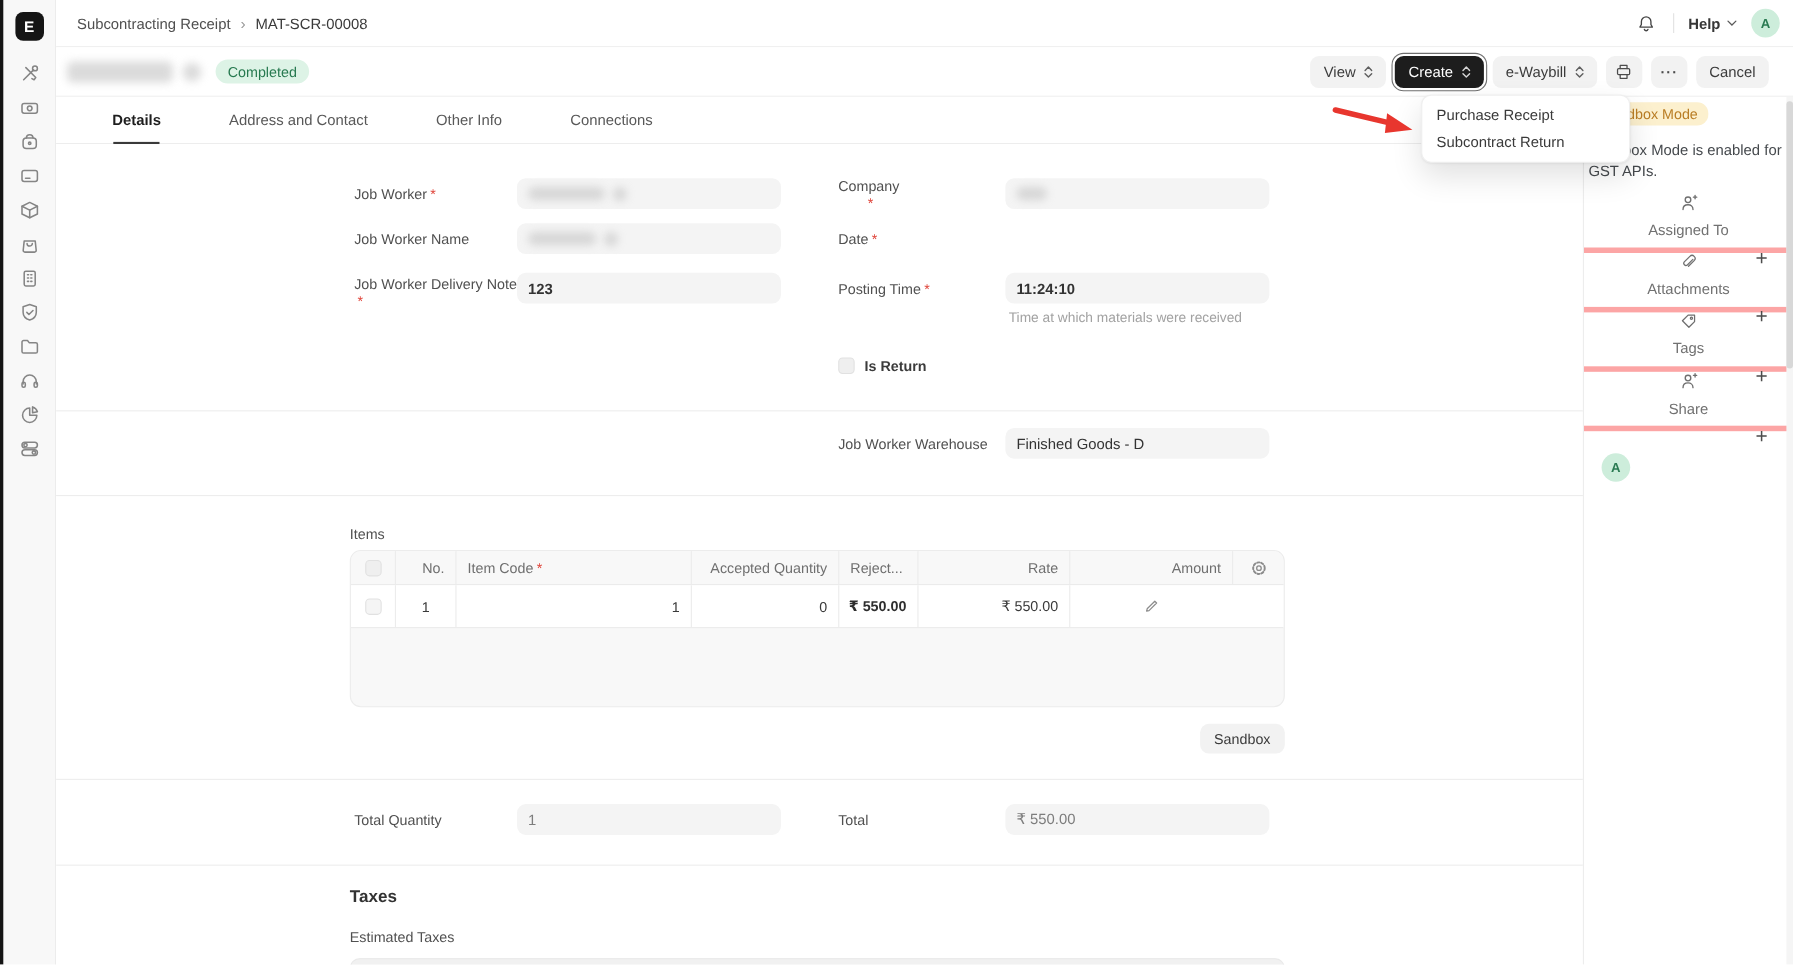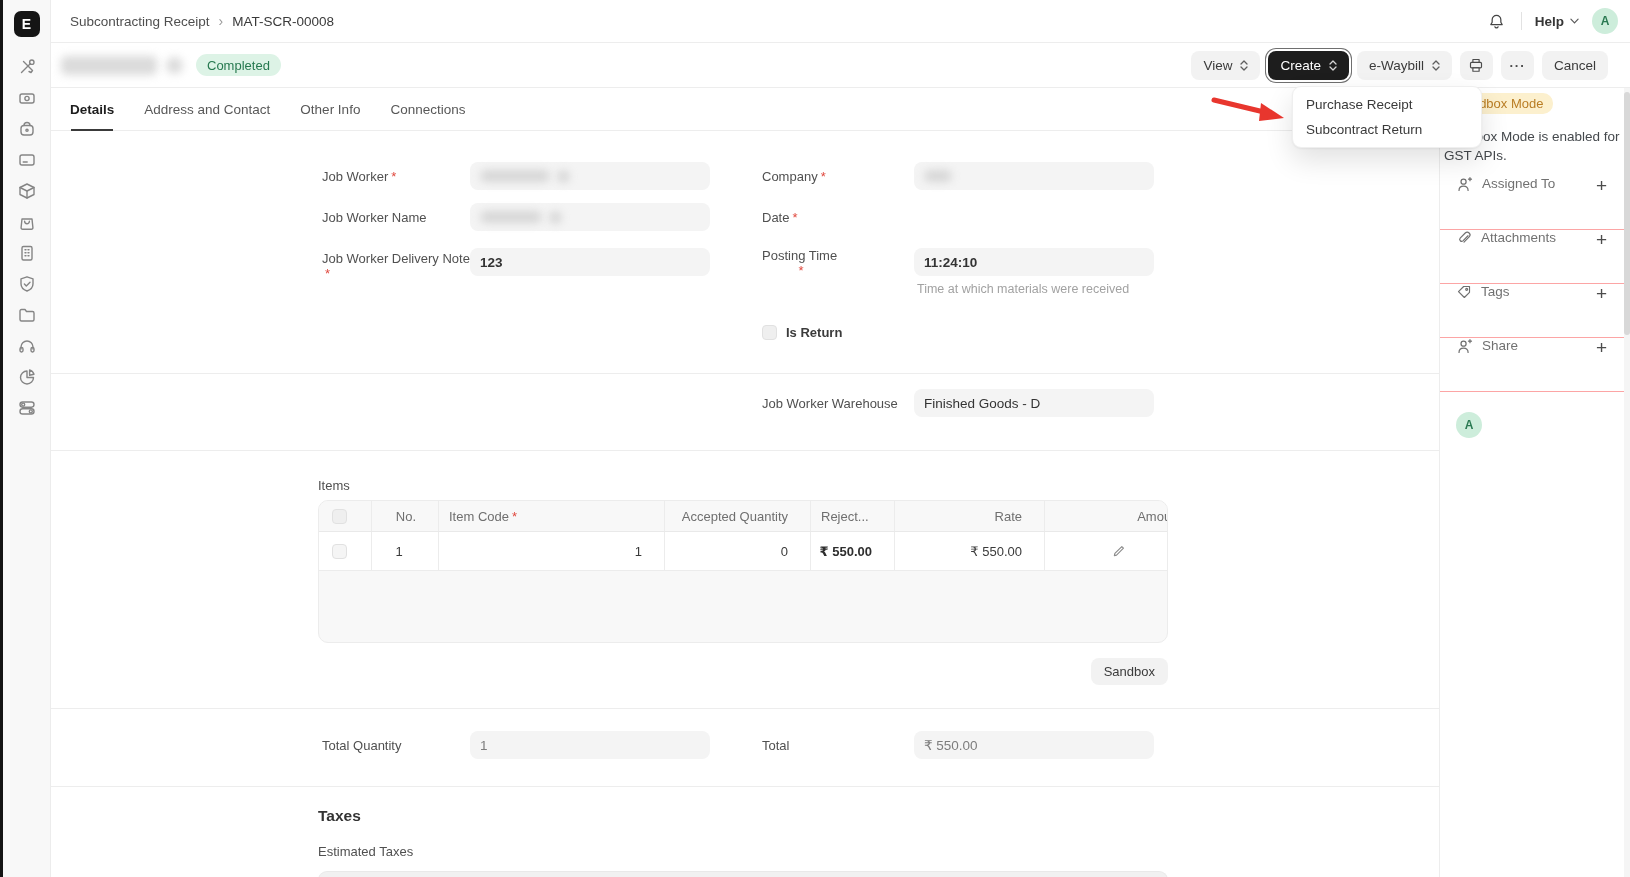--- a/index.html
+++ b/index.html
@@ -49,21 +49,21 @@
   .sorter svg{fill:none;stroke:#5f5f5f;stroke-width:1.3;stroke-linecap:round;stroke-linejoin:round;}
   .btn-dark{background:#1d1d1d;color:#fff;box-shadow:0 0 0 2px #ffffff,0 0 0 3px #6f6f6f;}
   .btn-dark .sorter svg{stroke:#d4d4d4;}
   .btn-icon{width:33px;padding:0;justify-content:center;}
   .btn-icon svg{fill:none;stroke:#4c4c4c;stroke-width:1.3;stroke-linecap:round;stroke-linejoin:round;}
   .dots{letter-spacing:1px;font-weight:700;color:#4a4a4a;font-size:13px;}
 
   
   .tabbar{position:absolute;left:51px;top:88px;width:1388px;height:43px;background:#fff;border-bottom:1px solid #ededed;
     display:flex;align-items:stretch;gap:30px;padding-left:19px;box-sizing:border-box;}
-  .tab{display:flex;align-items:center;font-size:13.5px;color:#585858;position:relative;cursor:pointer;}
+  .tab{display:flex;align-items:center;font-size:13.5px;color:#585858;position:relative;cursor:pointer;margin-left:32px;}
   .tab.active{color:#1e1e1e;font-weight:700;}
   .tab.active::after{content:"";position:absolute;left:1px;right:1px;bottom:-1px;height:2px;background:#3a3a3a;}
 
   
   .content{position:absolute;left:51px;top:131px;width:1388px;height:746px;background:#fff;}
   .divider{position:absolute;left:0;right:0;height:1px;background:#ededed;}
   .flabel{position:absolute;height:28px;display:flex;align-items:center;font-size:13px;color:#505050;}
   .flabel-wrap{position:absolute;width:150px;font-size:13px;line-height:15px;color:#505050;}
   .flabel-wrap .req{display:block;}
   .req{color:#e0483e;margin-left:3px;}
@@ -76,21 +76,21 @@
   .pill-sm{width:28px;}
   .pill-dot{width:13px;height:13px;border-radius:50%;margin-left:7px;}
   .help-text{position:absolute;font-size:12.5px;color:#a2a2a2;}
   .cb{width:15px;height:15px;border-radius:4px;background:#efefef;border:1px solid #e1e1e1;box-sizing:border-box;}
   .isret{position:absolute;display:flex;align-items:center;gap:9px;font-size:13px;font-weight:700;color:#3b3b3b;}
   .sec-label{position:absolute;font-size:13px;color:#505050;}
 
   
   .grid{position:absolute;left:267px;top:369px;width:850px;height:143px;background:#f8f8f8;
     border:1px solid #ececec;border-radius:10px;box-sizing:border-box;overflow:hidden;}
-  .grow{display:grid;grid-template-columns:40px 55px 214px 134px 72px 138px 148px 47px;gap:12px;}
+  .grow{display:grid;grid-template-columns:40px 55px 214px 134px 72px 138px 148px 47px;}
   .ghead{height:30px;background:#f8f8f8;border-bottom:1px solid #e9e9e9;}
   .gdata{height:38px;background:#fff;border-bottom:1px solid #ececec;}
   .gc{display:flex;align-items:center;padding:0 10px;font-size:13px;color:#6f6f6f;box-sizing:border-box;
     border-left:1px solid #ececec;overflow:hidden;white-space:nowrap;}
   .gc:first-child{border-left:0;justify-content:center;padding:0;}
   .gc.r{justify-content:flex-end;}
   .gc.c{justify-content:center;padding:0;}
   .gdata .gc{color:#3a3a3a;}
   .itemname{font-weight:700;color:#2e2e2e;}
   .boldnum{font-weight:700;color:#2e2e2e;}
@@ -102,21 +102,21 @@
   .est-label{position:absolute;left:267px;top:713px;font-size:13px;color:#505050;}
   .sliver{position:absolute;left:267px;top:740px;width:850px;height:10px;background:#f1f1f1;
     border:1px solid #e9e9e9;border-bottom:0;border-radius:9px 9px 0 0;box-sizing:border-box;}
 
   
   .sidebar{position:absolute;left:1439px;top:88px;width:191px;height:789px;background:#fff;border-left:1px solid #ededed;box-sizing:border-box;}
   .sandbox-badge{position:absolute;left:6px;top:5px;height:21px;padding:0 10px;border-radius:10px;background:#fcf0ce;color:#b97d24;
     font-size:13px;font-weight:500;display:flex;align-items:center;z-index:2;}
   .sandbox-text{position:absolute;left:4px;top:39px;width:182px;font-size:13.5px;line-height:19px;color:#45494d;z-index:1;}
   .srows{position:absolute;left:0;top:88px;right:0;}
-  .srow{height:54px;border-bottom:1px solid #fca5a5;display:flex;align-items:flex-start;gap:9px;padding:0 16px;box-sizing:border-box;cursor:pointer;}
+  .srow{height:54px;border-bottom:5px solid #fca5a5;display:flex;align-items:center;gap:9px;padding:0 16px;box-sizing:border-box;cursor:pointer;flex-direction:column;}
   .srow svg{fill:none;stroke:#6f6f6f;stroke-width:1.3;stroke-linecap:round;stroke-linejoin:round;}
   .srow .lbl{font-size:13.5px;color:#717171;font-weight:500;}
   .srow .plus{margin-left:auto;margin-right:7px;font-size:19px;font-weight:400;color:#4c4c4c;line-height:1;}
   .side-avatar{position:absolute;left:16px;top:324px;width:26px;height:26px;border-radius:50%;background:#cdeddb;color:#2a7a52;
     font-size:12px;font-weight:700;display:flex;align-items:center;justify-content:center;}
   .sb-track{position:absolute;right:0;top:0;width:6px;height:100%;background:#f5f5f5;}
   .sb-thumb{position:absolute;right:0;top:4px;width:6px;height:243px;background:#d8d8d8;border-radius:3px;}
 
   
   .dropdown{position:absolute;left:1292px;top:86px;width:190px;background:#fff;border:1px solid #efefef;border-radius:9px;
@@ -298,21 +298,21 @@
   <div class="content">
 
     <div class="flabel" style="left:271px;top:31px;">
       <span>Job Worker</span>
         <span class="req">*</span>
     </div>
     <div class="input" style="left:419px;top:31px;">
       <span class="pill pill-lg blur"></span>
       <span class="pill pill-dot blur"></span>
     </div>
-    <div class="flabel" style="left:711px;top:31px;">
+    <div class="flabel" style="left:711px;top:31px;flex-direction:column;">
       <span>Company</span>
         <span class="req">*</span>
     </div>
     <div class="input" style="left:863px;top:31px;">
       <span class="pill pill-sm blur"></span>
     </div>
 
     <div class="flabel" style="left:271px;top:72px;">Job Worker Name</div>
     <div class="input" style="left:419px;top:72px;">
       <span class="pill pill-md blur"></span>
@@ -322,21 +322,21 @@
       <span>Date</span>
         <span class="req">*</span>
     </div>
 
     <div class="flabel-wrap" style="left:271px;top:120px;">
       <span>Job Worker Delivery Note</span><span class="req">*</span>
     </div>
     <div class="input" style="left:419px;top:117px;">
       <span>123</span>
     </div>
-    <div class="flabel" style="left:711px;top:117px;flex-direction:column;">
+    <div class="flabel" style="left:711px;top:117px;">
       <span>Posting Time</span>
         <span class="req">*</span>
     </div>
     <div class="input" style="left:863px;top:117px;">
       <span>11:24:10</span>
     </div>
     <div class="help-text" style="left:866px;top:151px;">Time at which materials were received</div>
 
     <div class="isret" style="left:711px;top:194px;">
       <span class="cb"></span>

